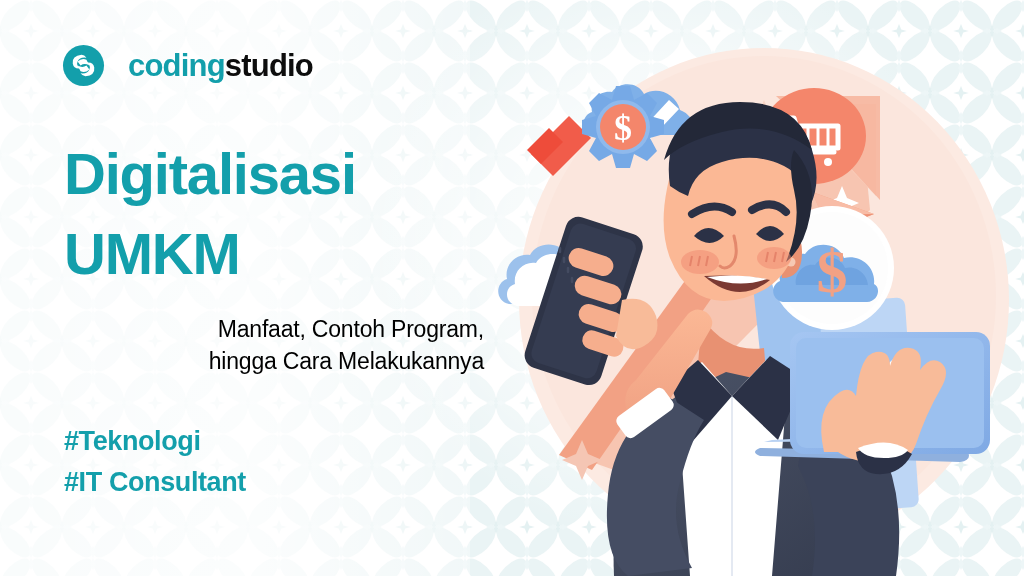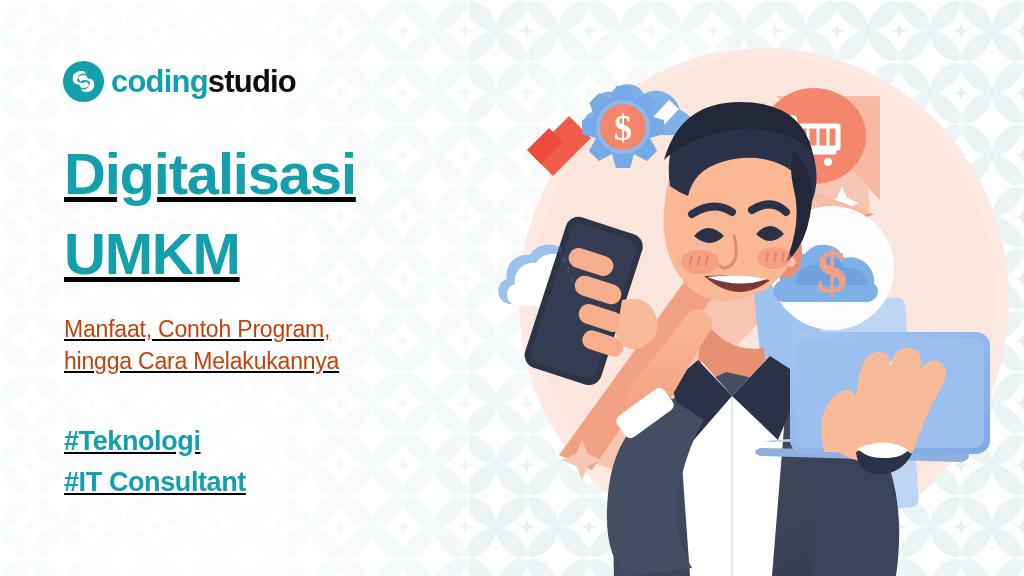--- a/index.html
+++ b/index.html
@@ -42,58 +42,57 @@
     z-index:1;
     pointer-events:none;
   }
 
   
   .logo {
     position:absolute;
     left:62px; top:44px;
     display:flex;
     align-items:center;
-    gap:6px;
+    gap:23px;
     z-index:5;
-    margin-top:16px;
   }
   .logo-mark { width:43px; height:43px; display:block; }
   .logo-word {
     font-size:31px;
     font-weight:bold;
     letter-spacing:-0.8px;
     line-height:1;
     white-space:nowrap;
   }
   .logo-word .w-coding { color:#139FAB; }
   .logo-word .w-studio { color:#0d0d0d; }
 
   
   .copy {
     position:absolute;
     left:64px; top:144px;
     width:420px;
     z-index:5;
-    text-decoration:underline;
   }
   .headline {
     color:#139FAB;
     font-size:58px;
     font-weight:bold;
     line-height:1.04;
     letter-spacing:-1.2px;
   }
   .headline .line2 { display:block;margin-top:20px; }
   .subhead {
     margin-top:28px;
-    color:#c2410c;
+    color:#000000;
     font-size:23px;
     font-weight:normal;
     line-height:1.42;
     letter-spacing:-0.2px;
+    text-align:right;
   }
   .subhead .line2 { display:block; }
   .tags {
     margin-top:43px;
   }
   .tag {
     display:block;
     color:#139FAB;
     font-size:27px;
     font-weight:bold;

